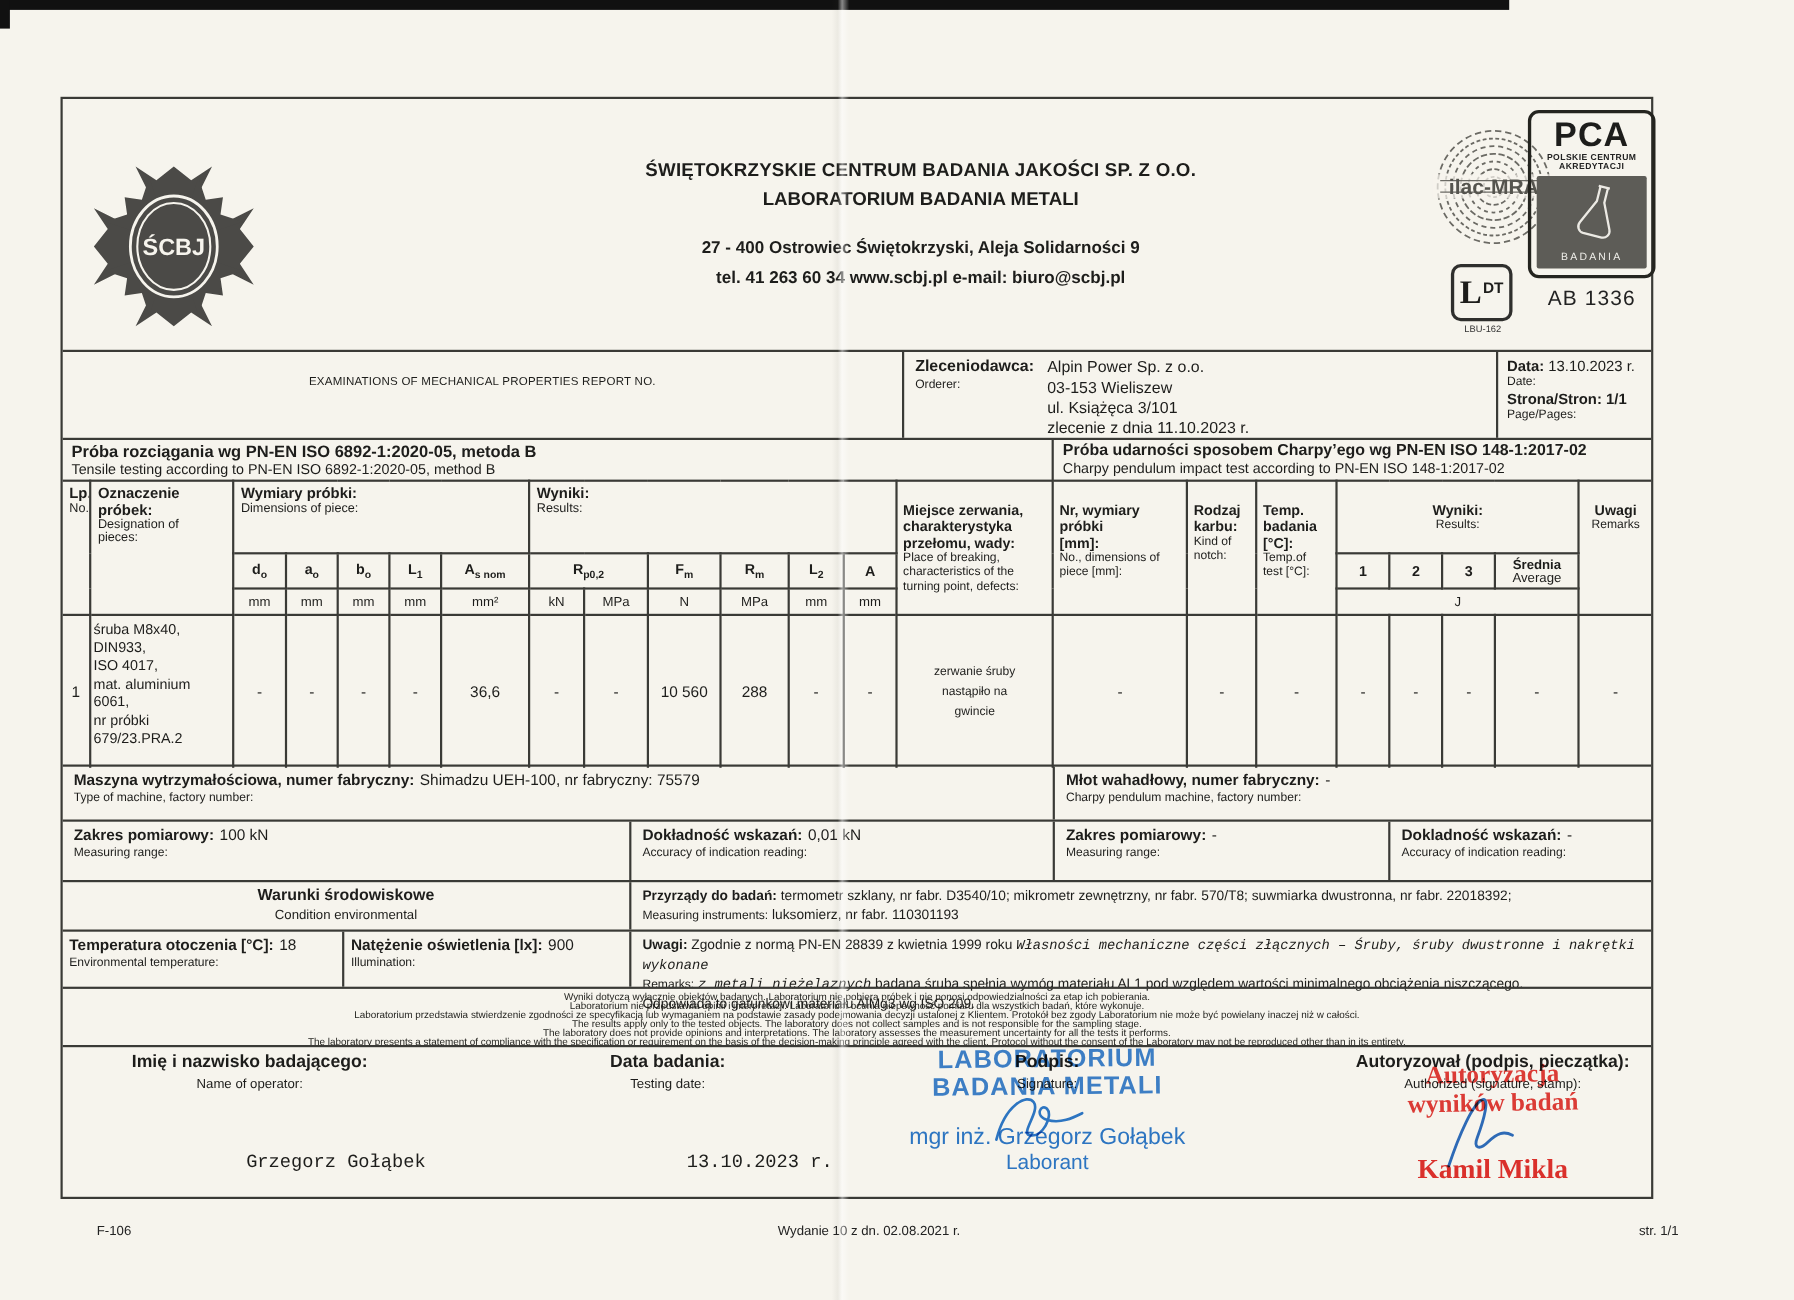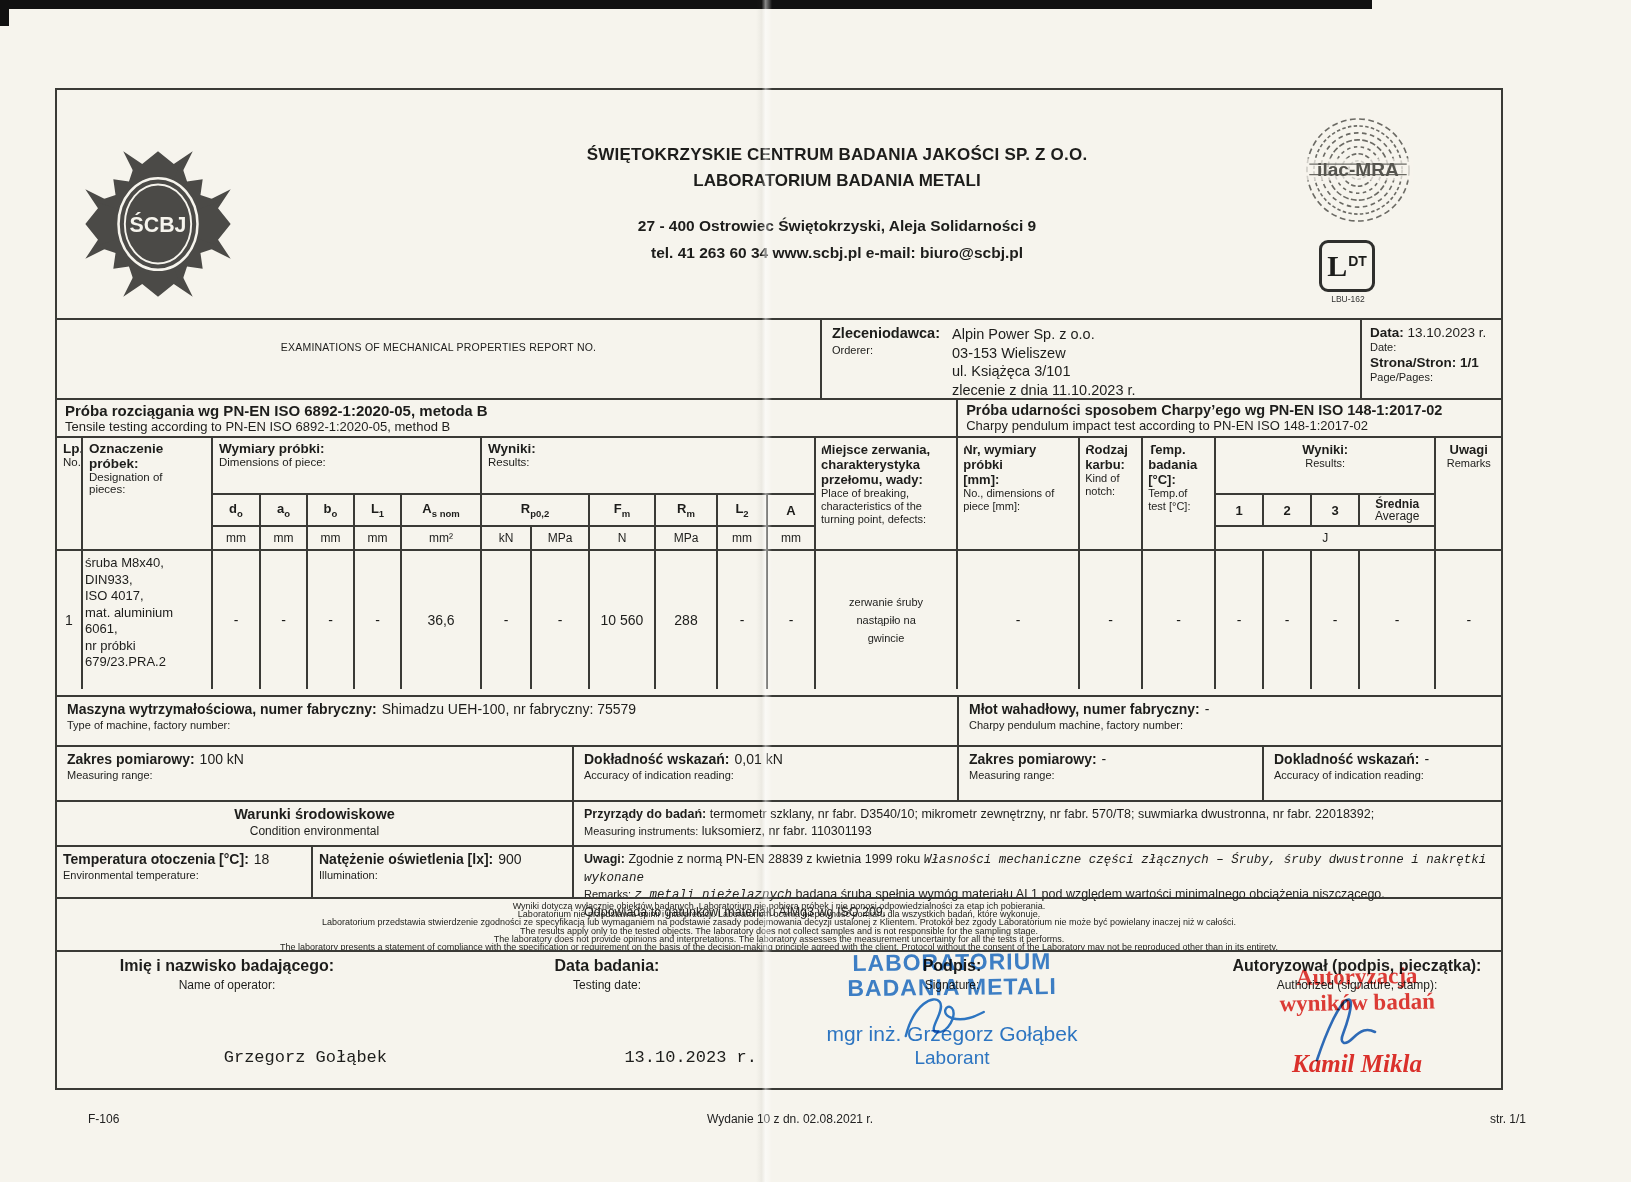--- a/index.html
+++ b/index.html
@@ -66,21 +66,21 @@
   tr:last-child td{border-bottom:none;}
   .sec td{text-align:left;padding:2px 8px;vertical-align:top;}
   .sec .spl{font-size:15px;font-weight:bold;}
   .sec .sen{font-size:13px;}
   .ght{ text-align:left;vertical-align:top;padding:3px 6px;}
   .ght .pl{font-size:13.5px;}
   .ght .en{font-size:11.5px;}
   .colh{font-size:13px;font-weight:bold;}
   .colh sub{font-size:9.5px;font-weight:bold;}
   .unit{font-size:12px;}
-  .chh{vertical-align:top;text-align:left;padding:4px 5px;border-radius:26px;}
+  .chh{vertical-align:top;text-align:left;padding:18px 5px;border-radius:26px;}
   .chh .pl{font-size:13px;line-height:15px;}
   .chh .en{font-size:11px;line-height:13px;}
   .cench{text-align:center;}
   .avg2{font-size:12px;line-height:12.5px;}
   .d-desig{text-align:left;vertical-align:top;padding:4px 2px;font-size:13px;line-height:16.5px;}
   .d-place{font-size:11px;line-height:18px;}
   .dval{font-size:14px;}
 
   
   .lrow .cell{padding:4px 10px;}
@@ -113,21 +113,21 @@
   .stamp-blue{position:absolute;top:-2px;left:0;width:100%;text-align:center;color:#2e7ad0;
       font-weight:bold;font-size:23px;line-height:25px;letter-spacing:1px;mix-blend-mode:multiply;
       transform:rotate(-.6deg);opacity:.92;}
   .sb-name{position:absolute;top:70px;width:100%;text-align:center;color:#2e7ad0;font-size:21px;mix-blend-mode:multiply;}
   .sb-role{position:absolute;top:95px;width:100%;text-align:center;color:#2e7ad0;font-size:19px;mix-blend-mode:multiply;}
   .sb-sign{position:absolute;top:40px;left:50%;transform:translateX(-58%);mix-blend-mode:multiply;}
   .stamp-red{position:absolute;top:12px;left:0;width:100%;text-align:center;color:#e2322e;
       font-family:"Liberation Serif",serif;font-weight:bold;font-size:23px;line-height:26px;
       mix-blend-mode:multiply;transform:rotate(-1deg);opacity:.95;}
   .sr-name{position:absolute;top:98px;width:100%;text-align:center;color:#e2322e;
-      font-family:"Liberation Serif",serif;font-weight:bold;font-style:italic;font-size:25px;mix-blend-mode:multiply;}
+      font-family:"Liberation Serif",serif;font-weight:bold;font-size:25px;mix-blend-mode:multiply;}
   .sr-sign{position:absolute;top:42px;left:50%;transform:translateX(-65%);mix-blend-mode:multiply;}
 
   
   .foot{position:absolute;top:1112px;font-size:12px;color:#222;}
   .f1{left:88px;}
   .f2{left:550px;width:480px;text-align:center;}
   .f3{left:1490px;}
 </style>
 </head>
 <body>
@@ -178,20 +178,34 @@
     </svg>
 
     <div class="ldt">
       <div class="ldt-box">
         <span class="L">L</span>
         <span class="DT">DT</span>
       </div>
       <div class="ldt-code">LBU-162</div>
     </div>
 
+    <div class="pca">
+      <div class="pca-box">
+        <div class="pca-title">PCA</div>
+        <div class="pca-sub">POLSKIE CENTRUM</div>
+        <div class="pca-sub">AKREDYTACJI</div>
+        <div class="pca-dark">
+          <svg width="44" height="52" viewBox="0 0 50 60" style="position:absolute;top:6px;left:34px;transform:rotate(14deg);">
+            <path d="M19,4 h12 M21,4 L21,20 L9,46 a7,7 0 0 0 6,10 h20 a7,7 0 0 0 6,-10 L29,20 L29,4" fill="none" stroke="#eceae4" stroke-width="2.4" stroke-linejoin="round"></path>
+          </svg>
+          <div class="pca-badge">BADANIA</div>
+        </div>
+      </div>
+      <div class="pca-cert">AB 1336</div>
+    </div>
   </div>
 
   <div class="row title-row">
     <div class="cell t-main">
       <div class="sub">EXAMINATIONS OF MECHANICAL PROPERTIES REPORT NO.</div>
     </div>
     <div class="cell t-ord">
       <div class="lbl">
         <div class="pl">Zleceniodawca:</div>
         <div class="en">Orderer:</div>

